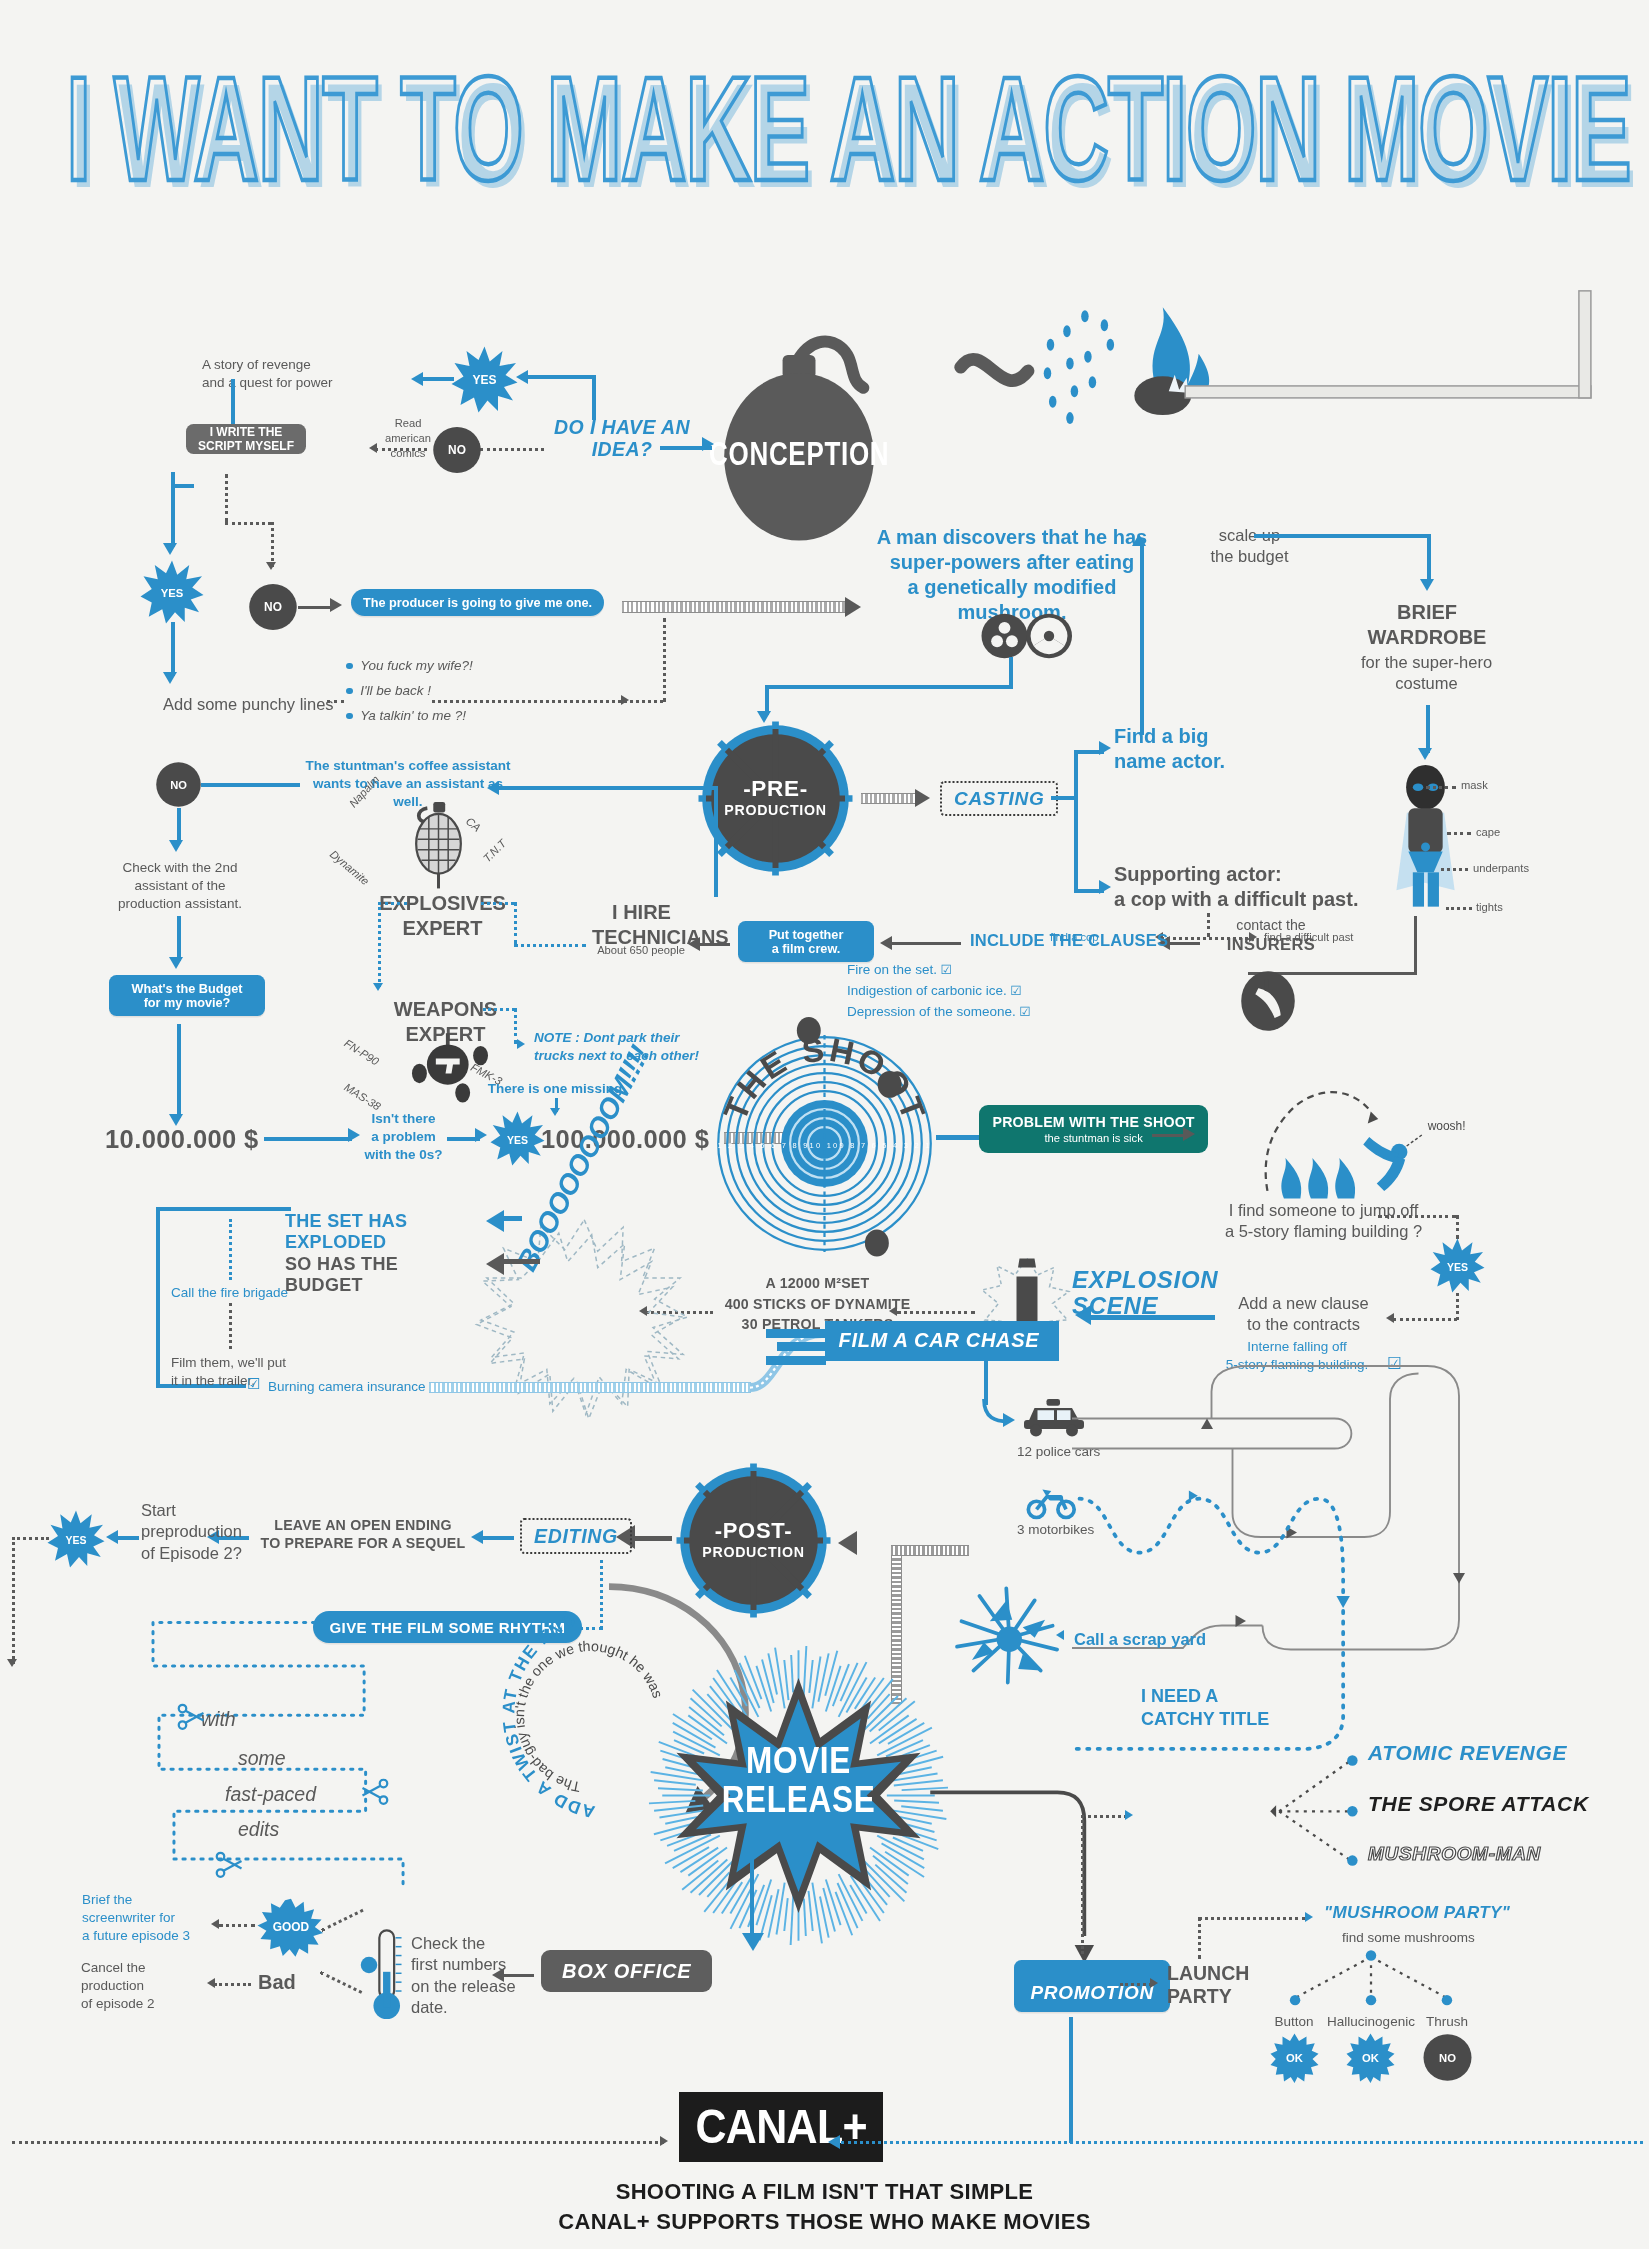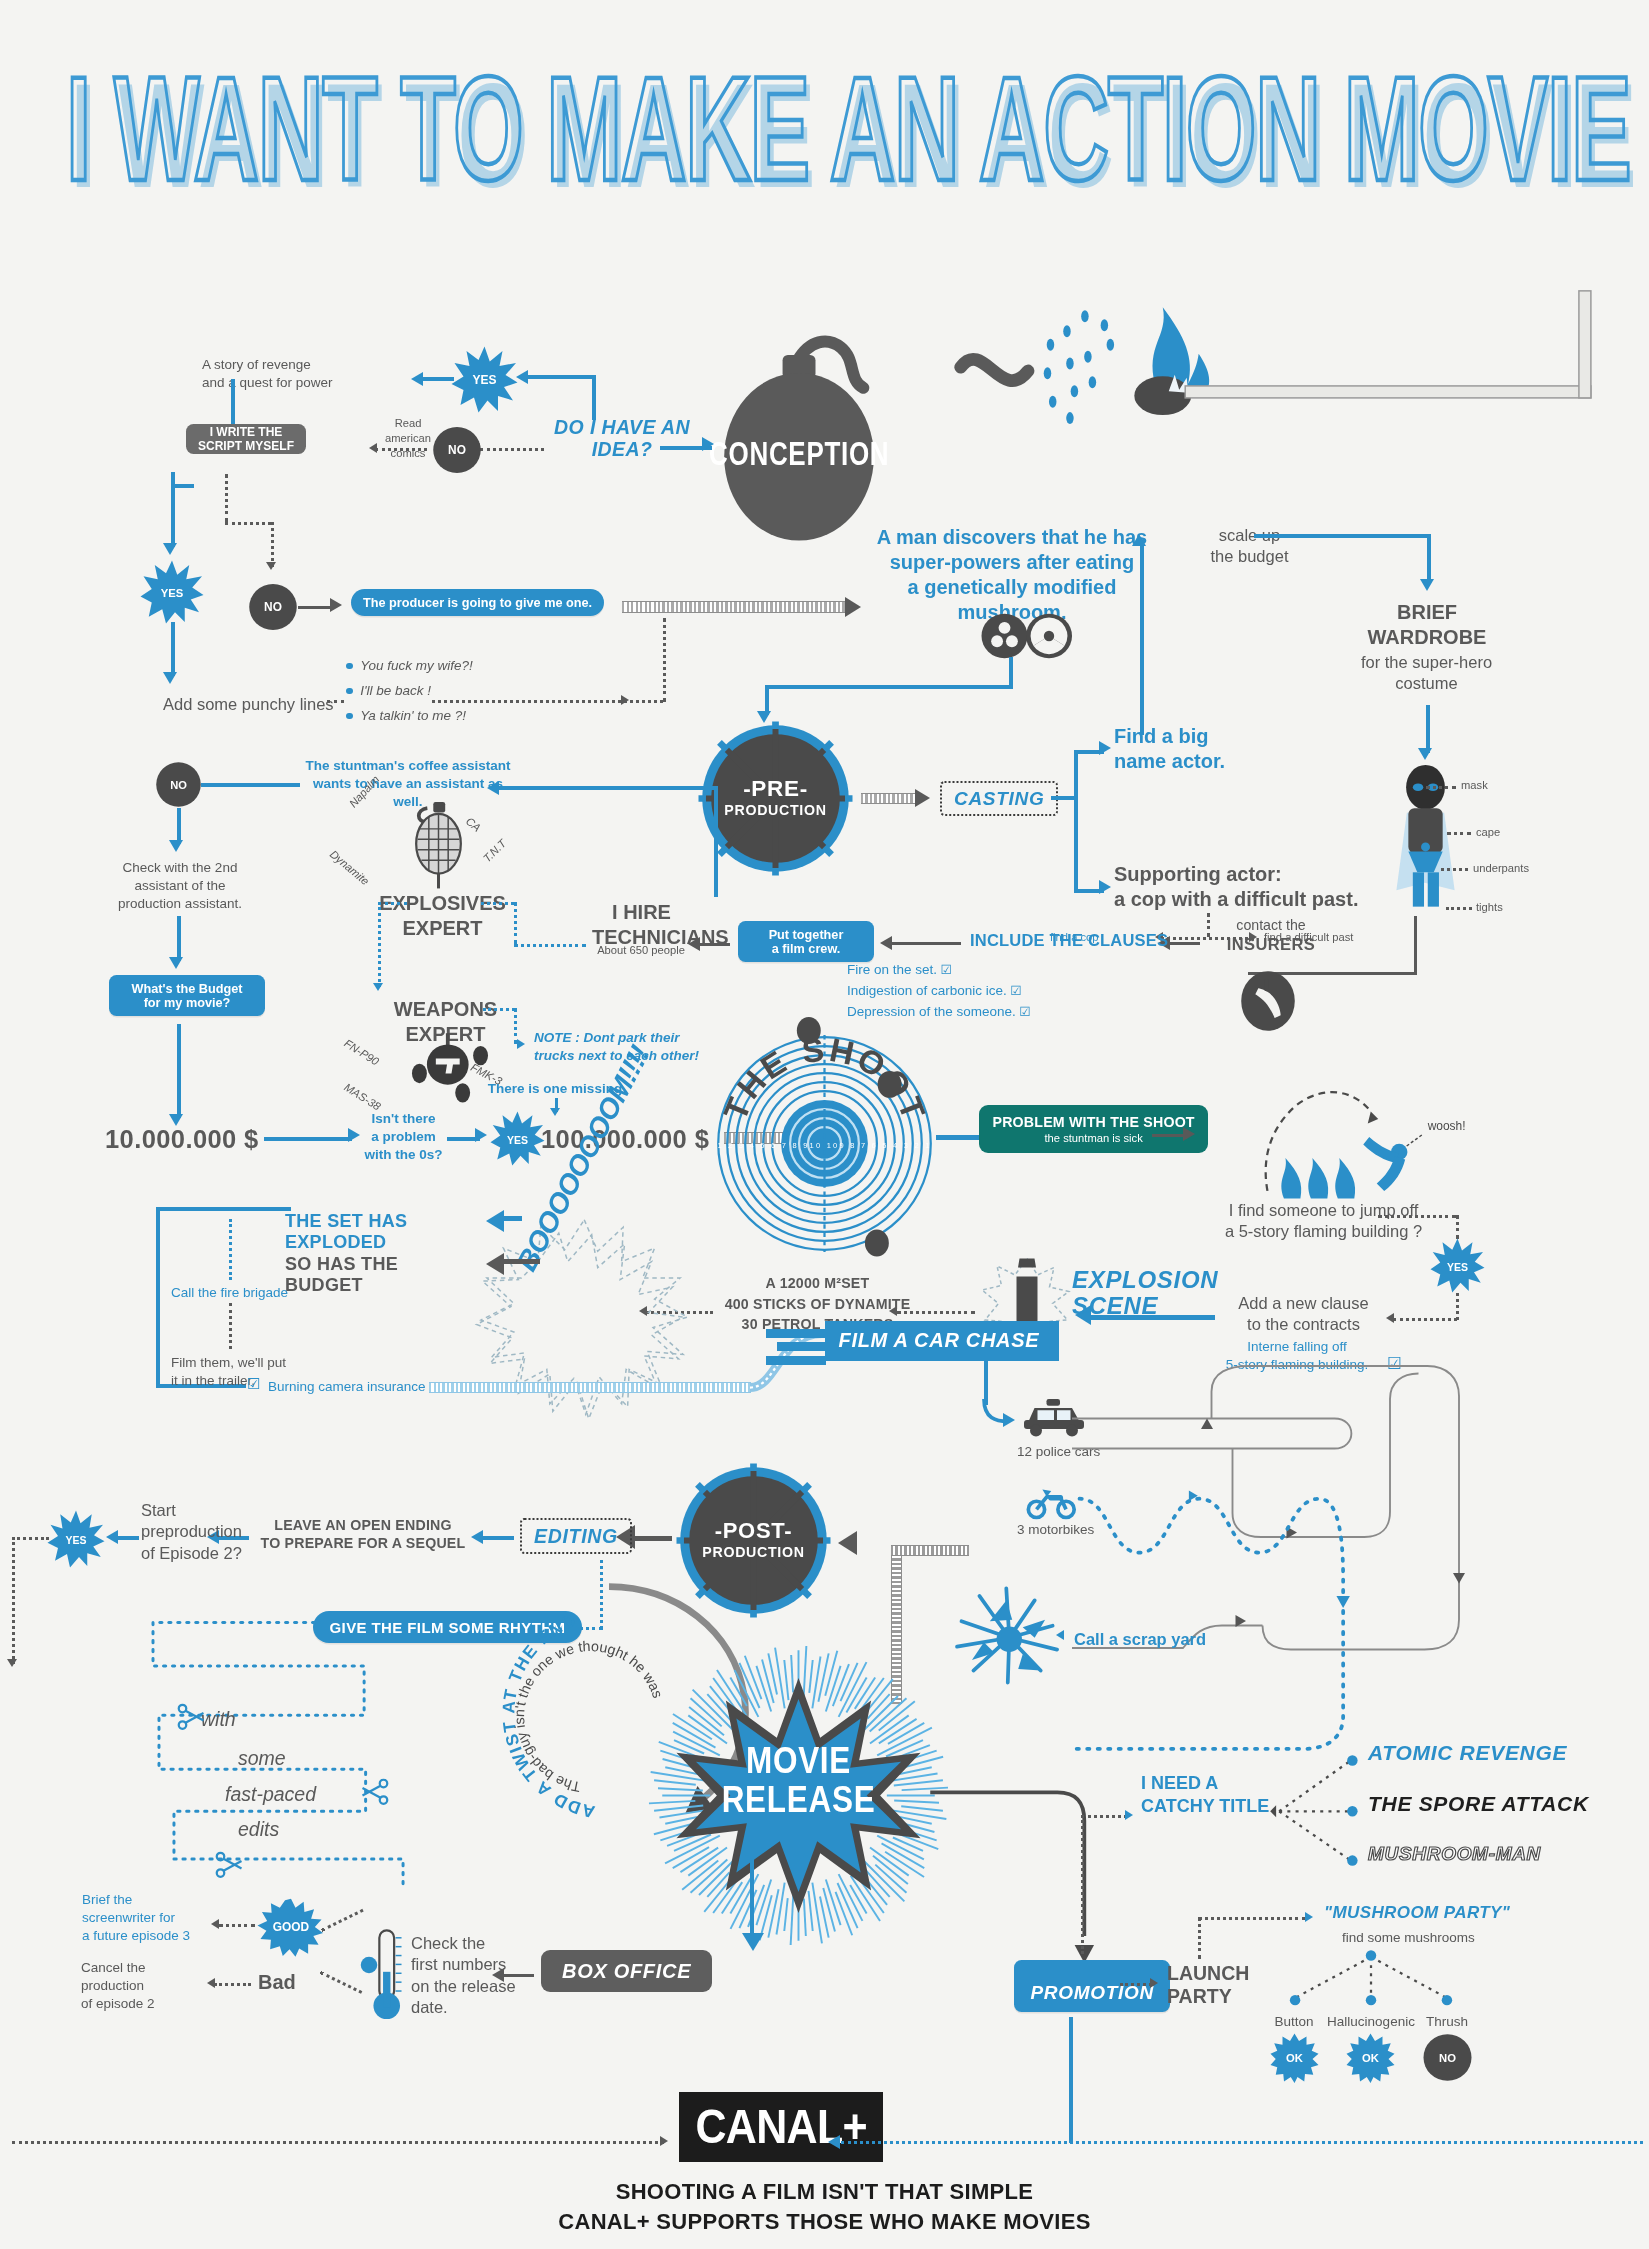--- a/index.html
+++ b/index.html
@@ -1035,21 +1035,21 @@
     <path d="M206,238 l-13,-24 l26,0 Z" fill="#4a4a4a"></path>
   </svg>
 
   <div class="abs pill-blue" style="left:1014px;top:1960px;padding:8.2px 16.5px;">
     <span class="wht bold ital" style="font-size:19px;letter-spacing:0.7px;">PROMOTION</span>
   </div>
 
   <div class="dln gy v abs" style="left:1081px;top:1815px;height:139px;"></div>
   <div class="dln gy h abs" style="left:1081px;top:1815px;width:46px;"></div>
   <div class="arw sm r abs" style="left:1125px;top:1810px;"></div>
-  <div class="abs blue bold pre" style="left:1141px;top:1772px;width:135px;font-size:18px;line-height:1.25;">I NEED A
+  <div class="abs blue bold pre" style="left:1141px;top:1685px;width:135px;font-size:18px;line-height:1.25;">I NEED A
 CATCHY TITLE</div>
 
   <svg class="abs" style="left:1273px;top:1747px;" width="90" height="142" viewBox="0 0 120 190">
     <path d="M8,86 L104,18" stroke="#4a4a4a" stroke-width="3" stroke-dasharray="4 7"></path>
     <path d="M8,86 L104,86" stroke="#4a4a4a" stroke-width="3" stroke-dasharray="4 7"></path>
     <path d="M8,86 L104,152" stroke="#4a4a4a" stroke-width="3" stroke-dasharray="4 7"></path>
     <circle cx="106" cy="18" r="7" fill="#2b8fc9"></circle>
     <circle cx="106" cy="86" r="7" fill="#2b8fc9"></circle>
     <circle cx="106" cy="152" r="7" fill="#2b8fc9"></circle>
     <path d="M4,78 l-8,8 l8,8 Z" fill="#4a4a4a"></path>

